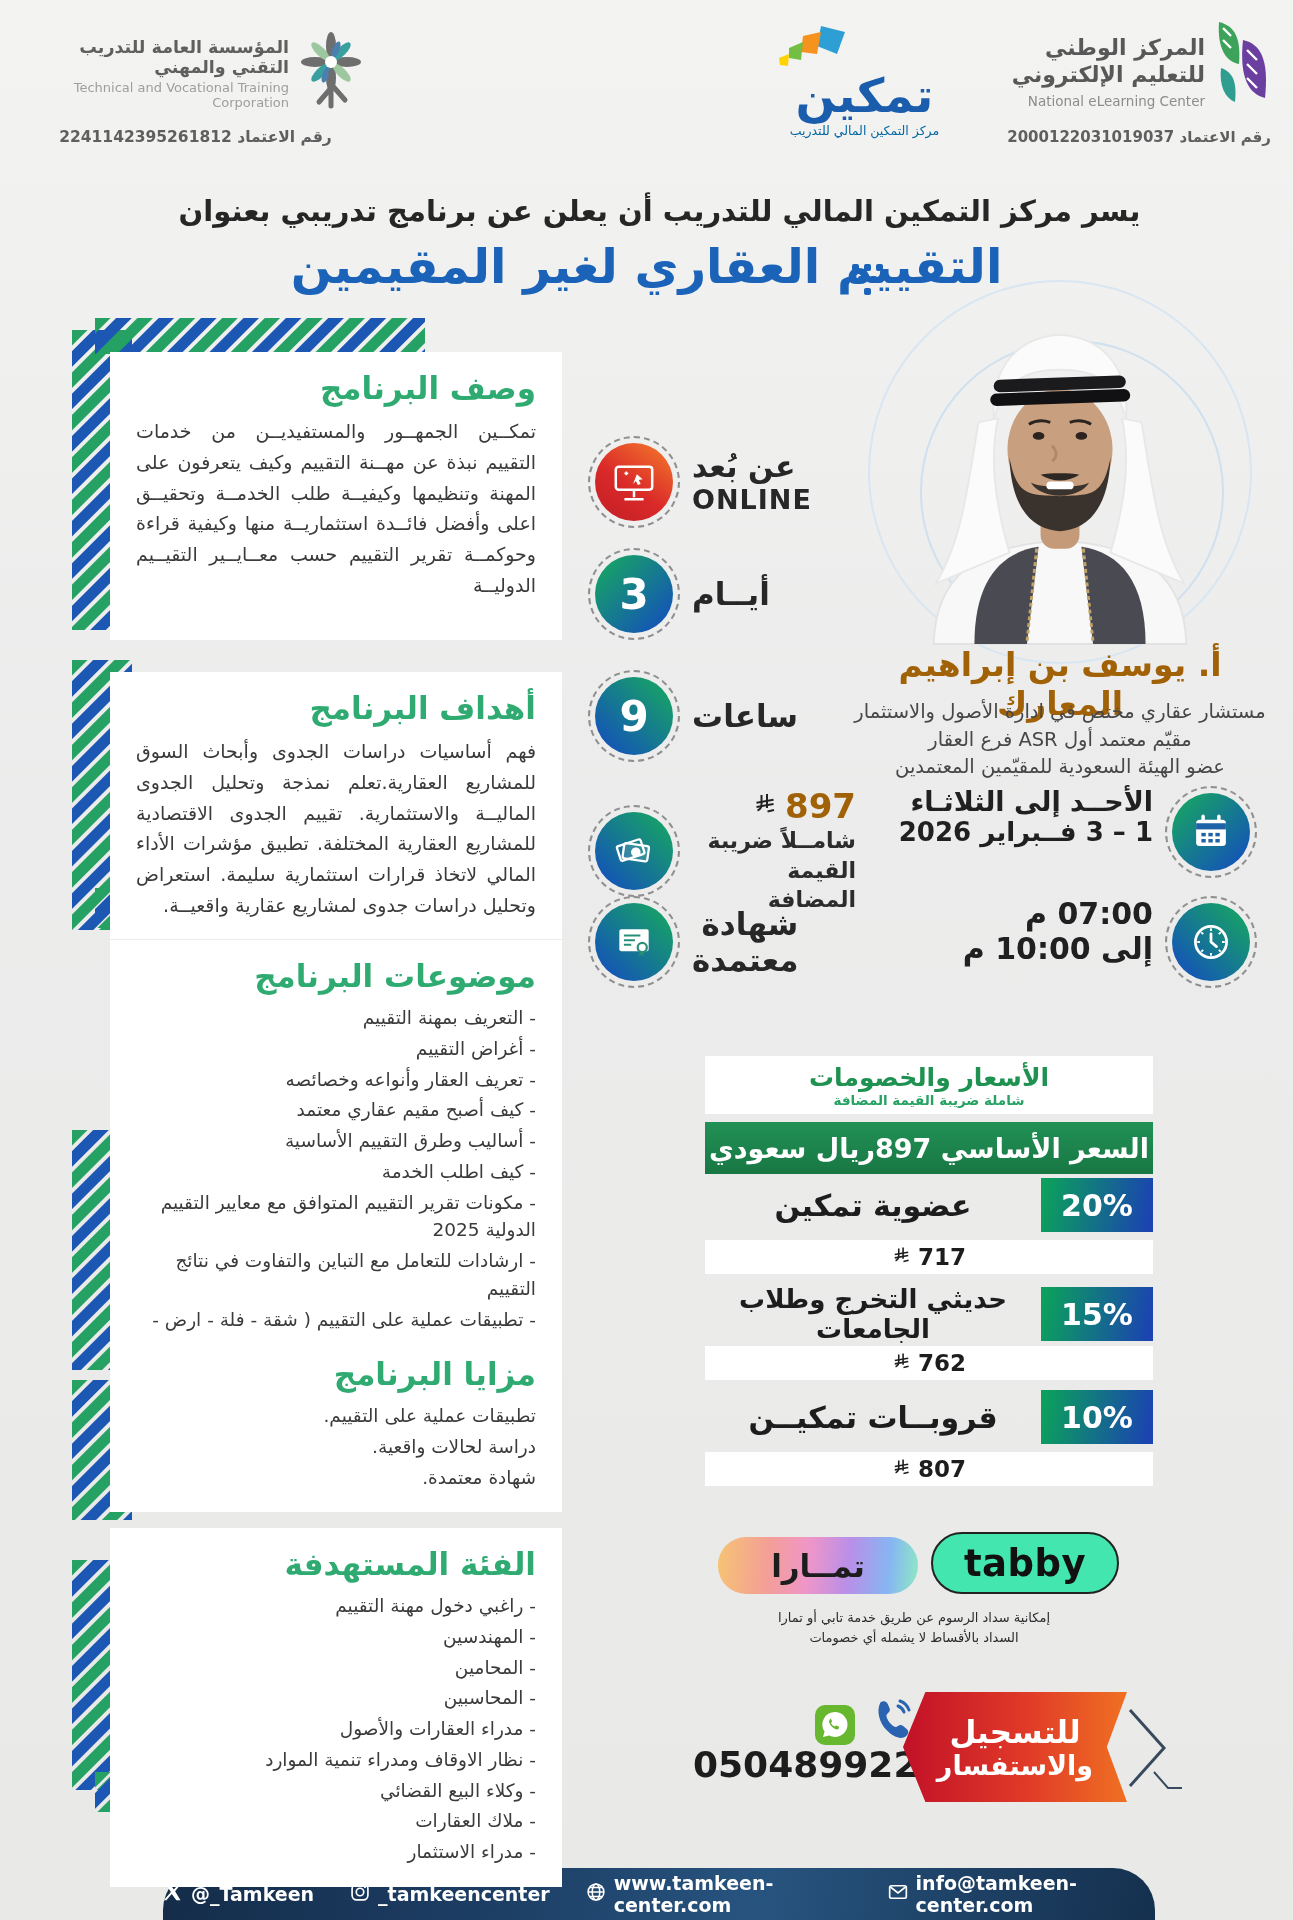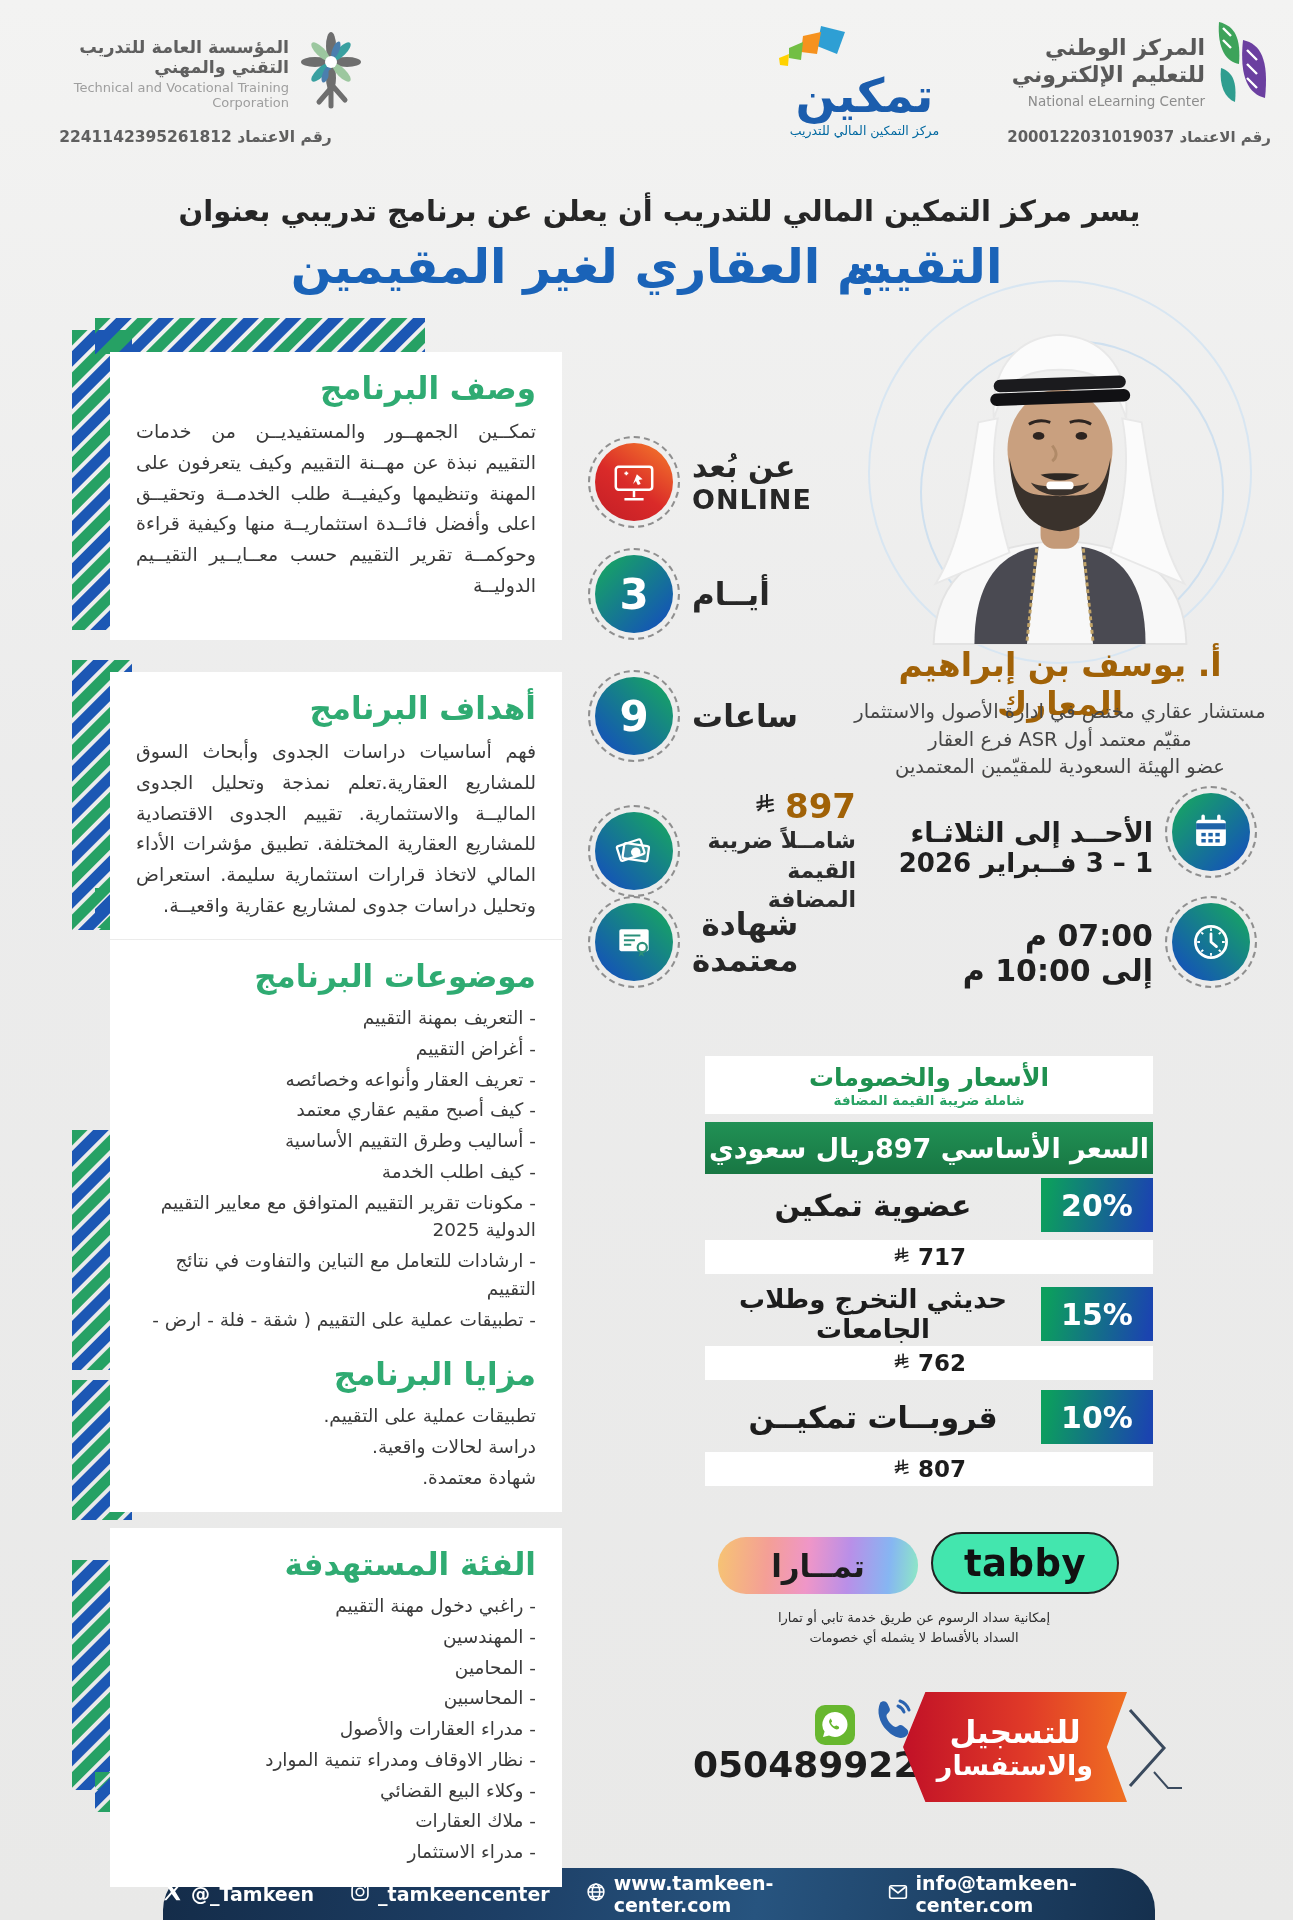--- a/index.html
+++ b/index.html
@@ -60,21 +60,21 @@
   .mode-en{font-size:27px;letter-spacing:1px;}
   .big-lbl{font-size:31px;}
   .price-num-row{display:flex;align-items:center;gap:8px;justify-content:flex-start;direction:rtl;}
   .price-num{font-size:34px;font-weight:bold;color:#a16207;}
   .price-note{font-size:22px;font-weight:bold;color:#2c2c2c;line-height:1.35;}
 
   
   .photo-ring{border-radius:50%;border:2px solid #d8e6f2;z-index:0;}
   #instructor-name{left:845px;top:645px;width:430px;text-align:center;font-size:33px;font-weight:bold;color:#a16207;z-index:2;}
   #instructor-details{left:840px;top:698px;width:440px;text-align:center;font-size:19.5px;color:#474747;line-height:1.42;z-index:2;}
-  .sched-row{left:852px;width:405px;display:flex;align-items:flex-end;direction:ltr;gap:12px;}
+  .sched-row{left:852px;width:405px;display:flex;align-items:flex-start;direction:ltr;gap:12px;}
   .sched-text{flex:1;direction:rtl;text-align:right;font-weight:bold;color:#202020;}
   .sched-l1{font-size:27px;}
   .sched-l2{font-size:26px;}
   .time-l{font-size:30px;}
 
   
   .pricing{left:705px;width:448px;box-sizing:border-box;}
   #price-head{top:1056px;height:58px;background:#fff;display:flex;flex-direction:column;align-items:center;justify-content:center;}
   #price-head .h1{font-size:25px;font-weight:bold;color:#1f9150;}
   #price-head .h2{font-size:13.5px;font-weight:bold;color:#27a263;}

